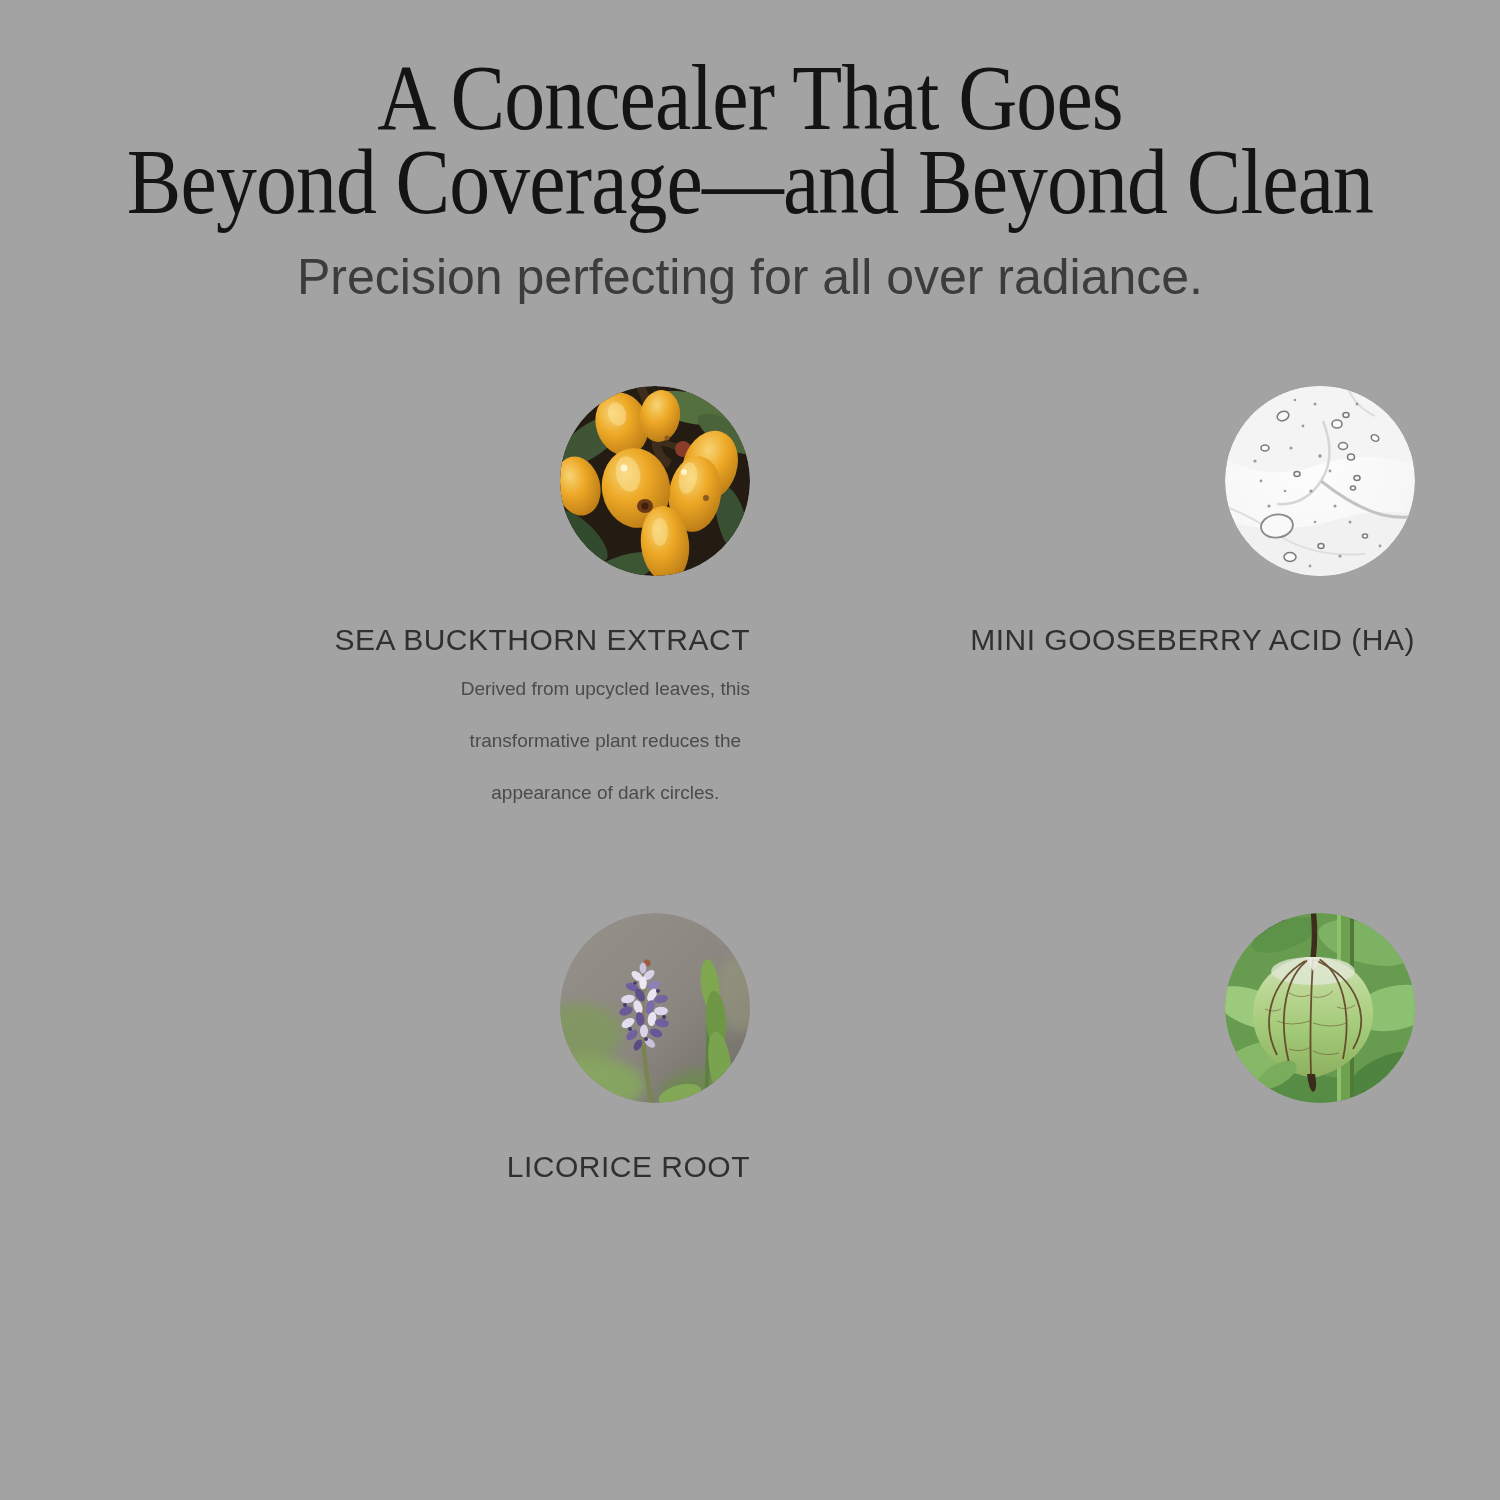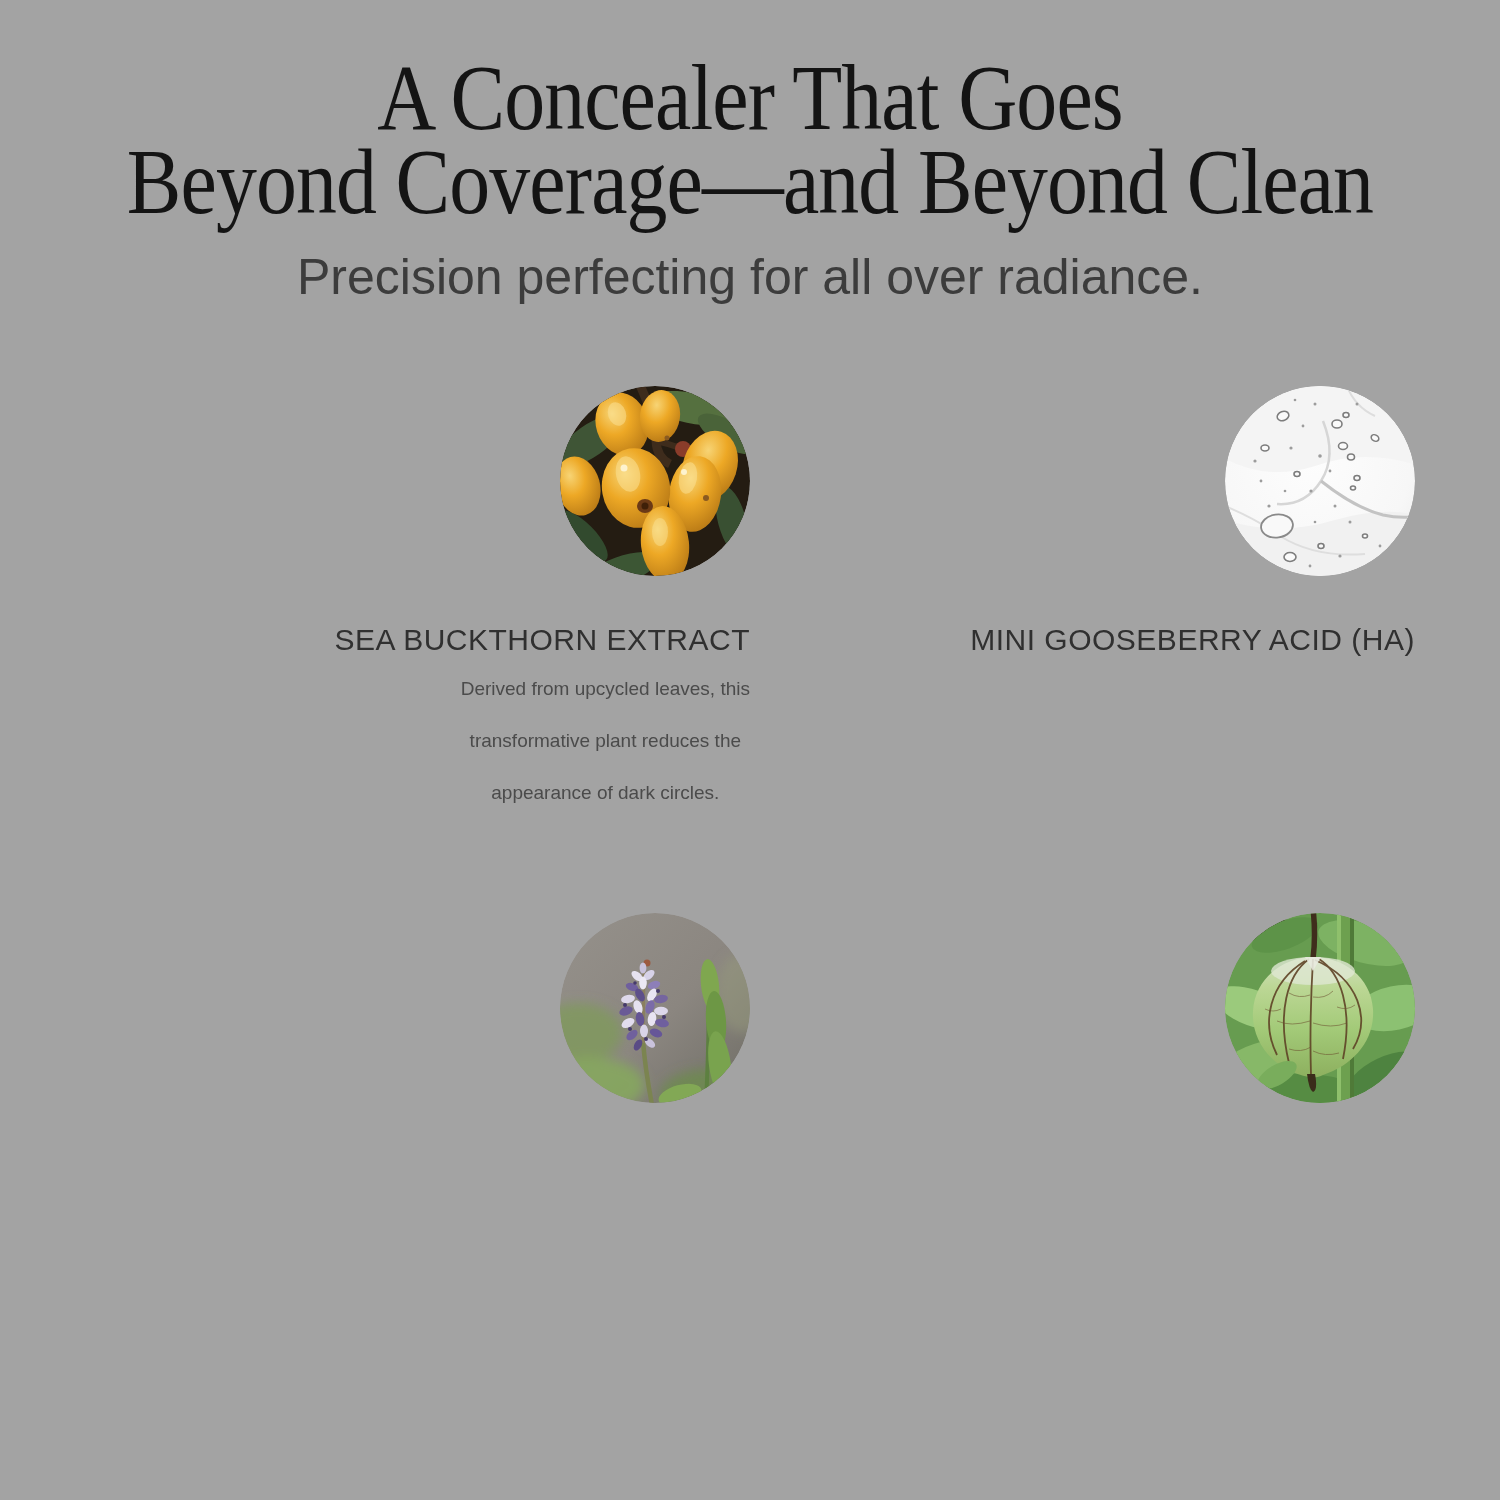--- a/index.html
+++ b/index.html
@@ -250,20 +250,21 @@
               <circle cx="65" cy="92" r="2"></circle>
                 <circle cx="98" cy="78" r="2"></circle>
                 <circle cx="70" cy="116" r="2"></circle>
               <circle cx="104" cy="104" r="2"></circle>
                 <circle cx="86" cy="126" r="2"></circle>
                 <circle cx="75" cy="70" r="1.8"></circle>
             </g>
           </g>
         </svg>
       </div>
+      <div class="ing-name">LICORICE ROOT</div>
     </div>
 
     <div class="cell">
       <div class="photo" aria-label="gooseberry-husk-fruit-photo">
         <svg width="190" height="190" viewBox="0 0 190 190">
           <defs>
             <clipPath id="clip4">
                 <circle cx="95" cy="95" r="95"></circle>
               </clipPath>
             <linearGradient id="husk" x1="0" y1="0" x2="0" y2="1">

